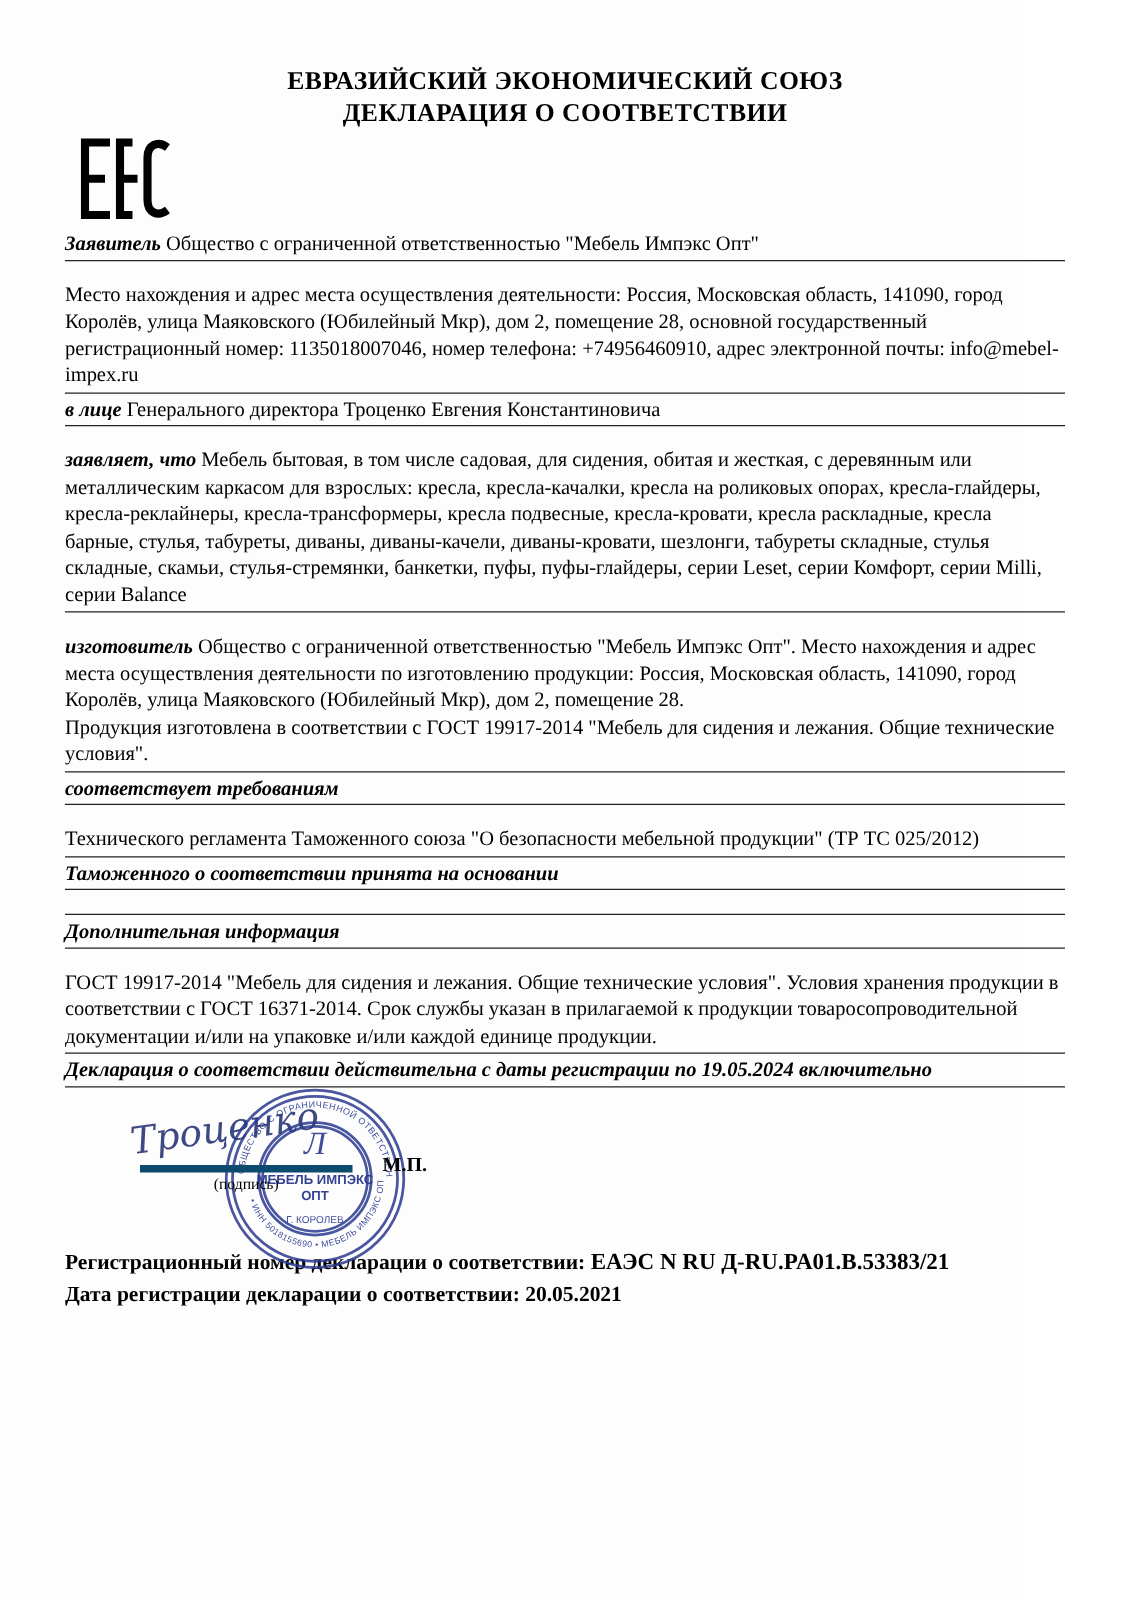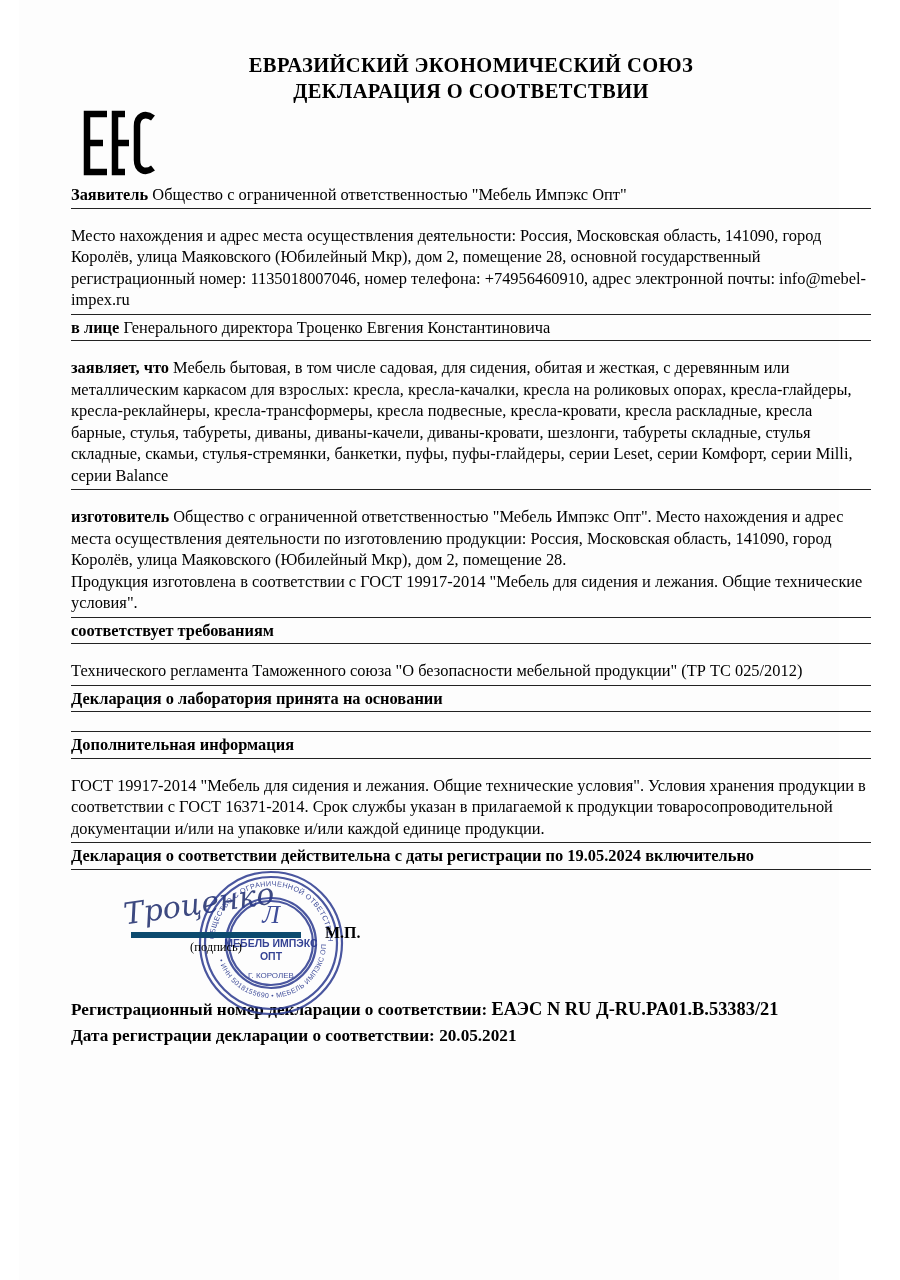--- a/index.html
+++ b/index.html
@@ -14,21 +14,20 @@
     color: #000000;
     position: relative;
     overflow: hidden;
   }
   .page {
     position: absolute;
     left: 0; top: 0;
     width: 820px;
     height: 1280px;
     background: #fdfdfd;
-    margin-left: 19px;
   }
   .content {
     position: absolute;
     left: 52px;
     top: 0;
     width: 800px;
   }
   .title-block {
     text-align: center;
     margin-top: 52px;
@@ -59,20 +58,21 @@
     line-height: 0;
     font-size: 0;
   }
   .body-text {
     font-size: 16.4px;
     line-height: 21.5px;
     text-align: left;
   }
   .lbl {
     font-weight: bold;
+    font-style: italic;
   }
 
   .sig-area {
     position: relative;
     height: 118px;
     margin-top: 6px;
   }
   .sig-left {
     position: absolute;
     left: 60px;
@@ -198,21 +198,21 @@
 
     <div class="rule"></div>
 
     <div class="section pad2">
       <div class="body-text">Технического регламента Таможенного союза "О безопасности мебельной продукции" (ТР ТС 025/2012)</div>
     </div>
 
     <div class="rule"></div>
 
     <div class="section">
-      <div class="body-text lbl">Декларация о лаборатория принята на основании</div>
+      <div class="body-text lbl">Таможенного о соответствии принята на основании</div>
     </div>
 
     <div class="rule"></div>
 
     <div class="section pad2">
     </div>
 
     <div class="rule"></div>
 
     <div class="section">

